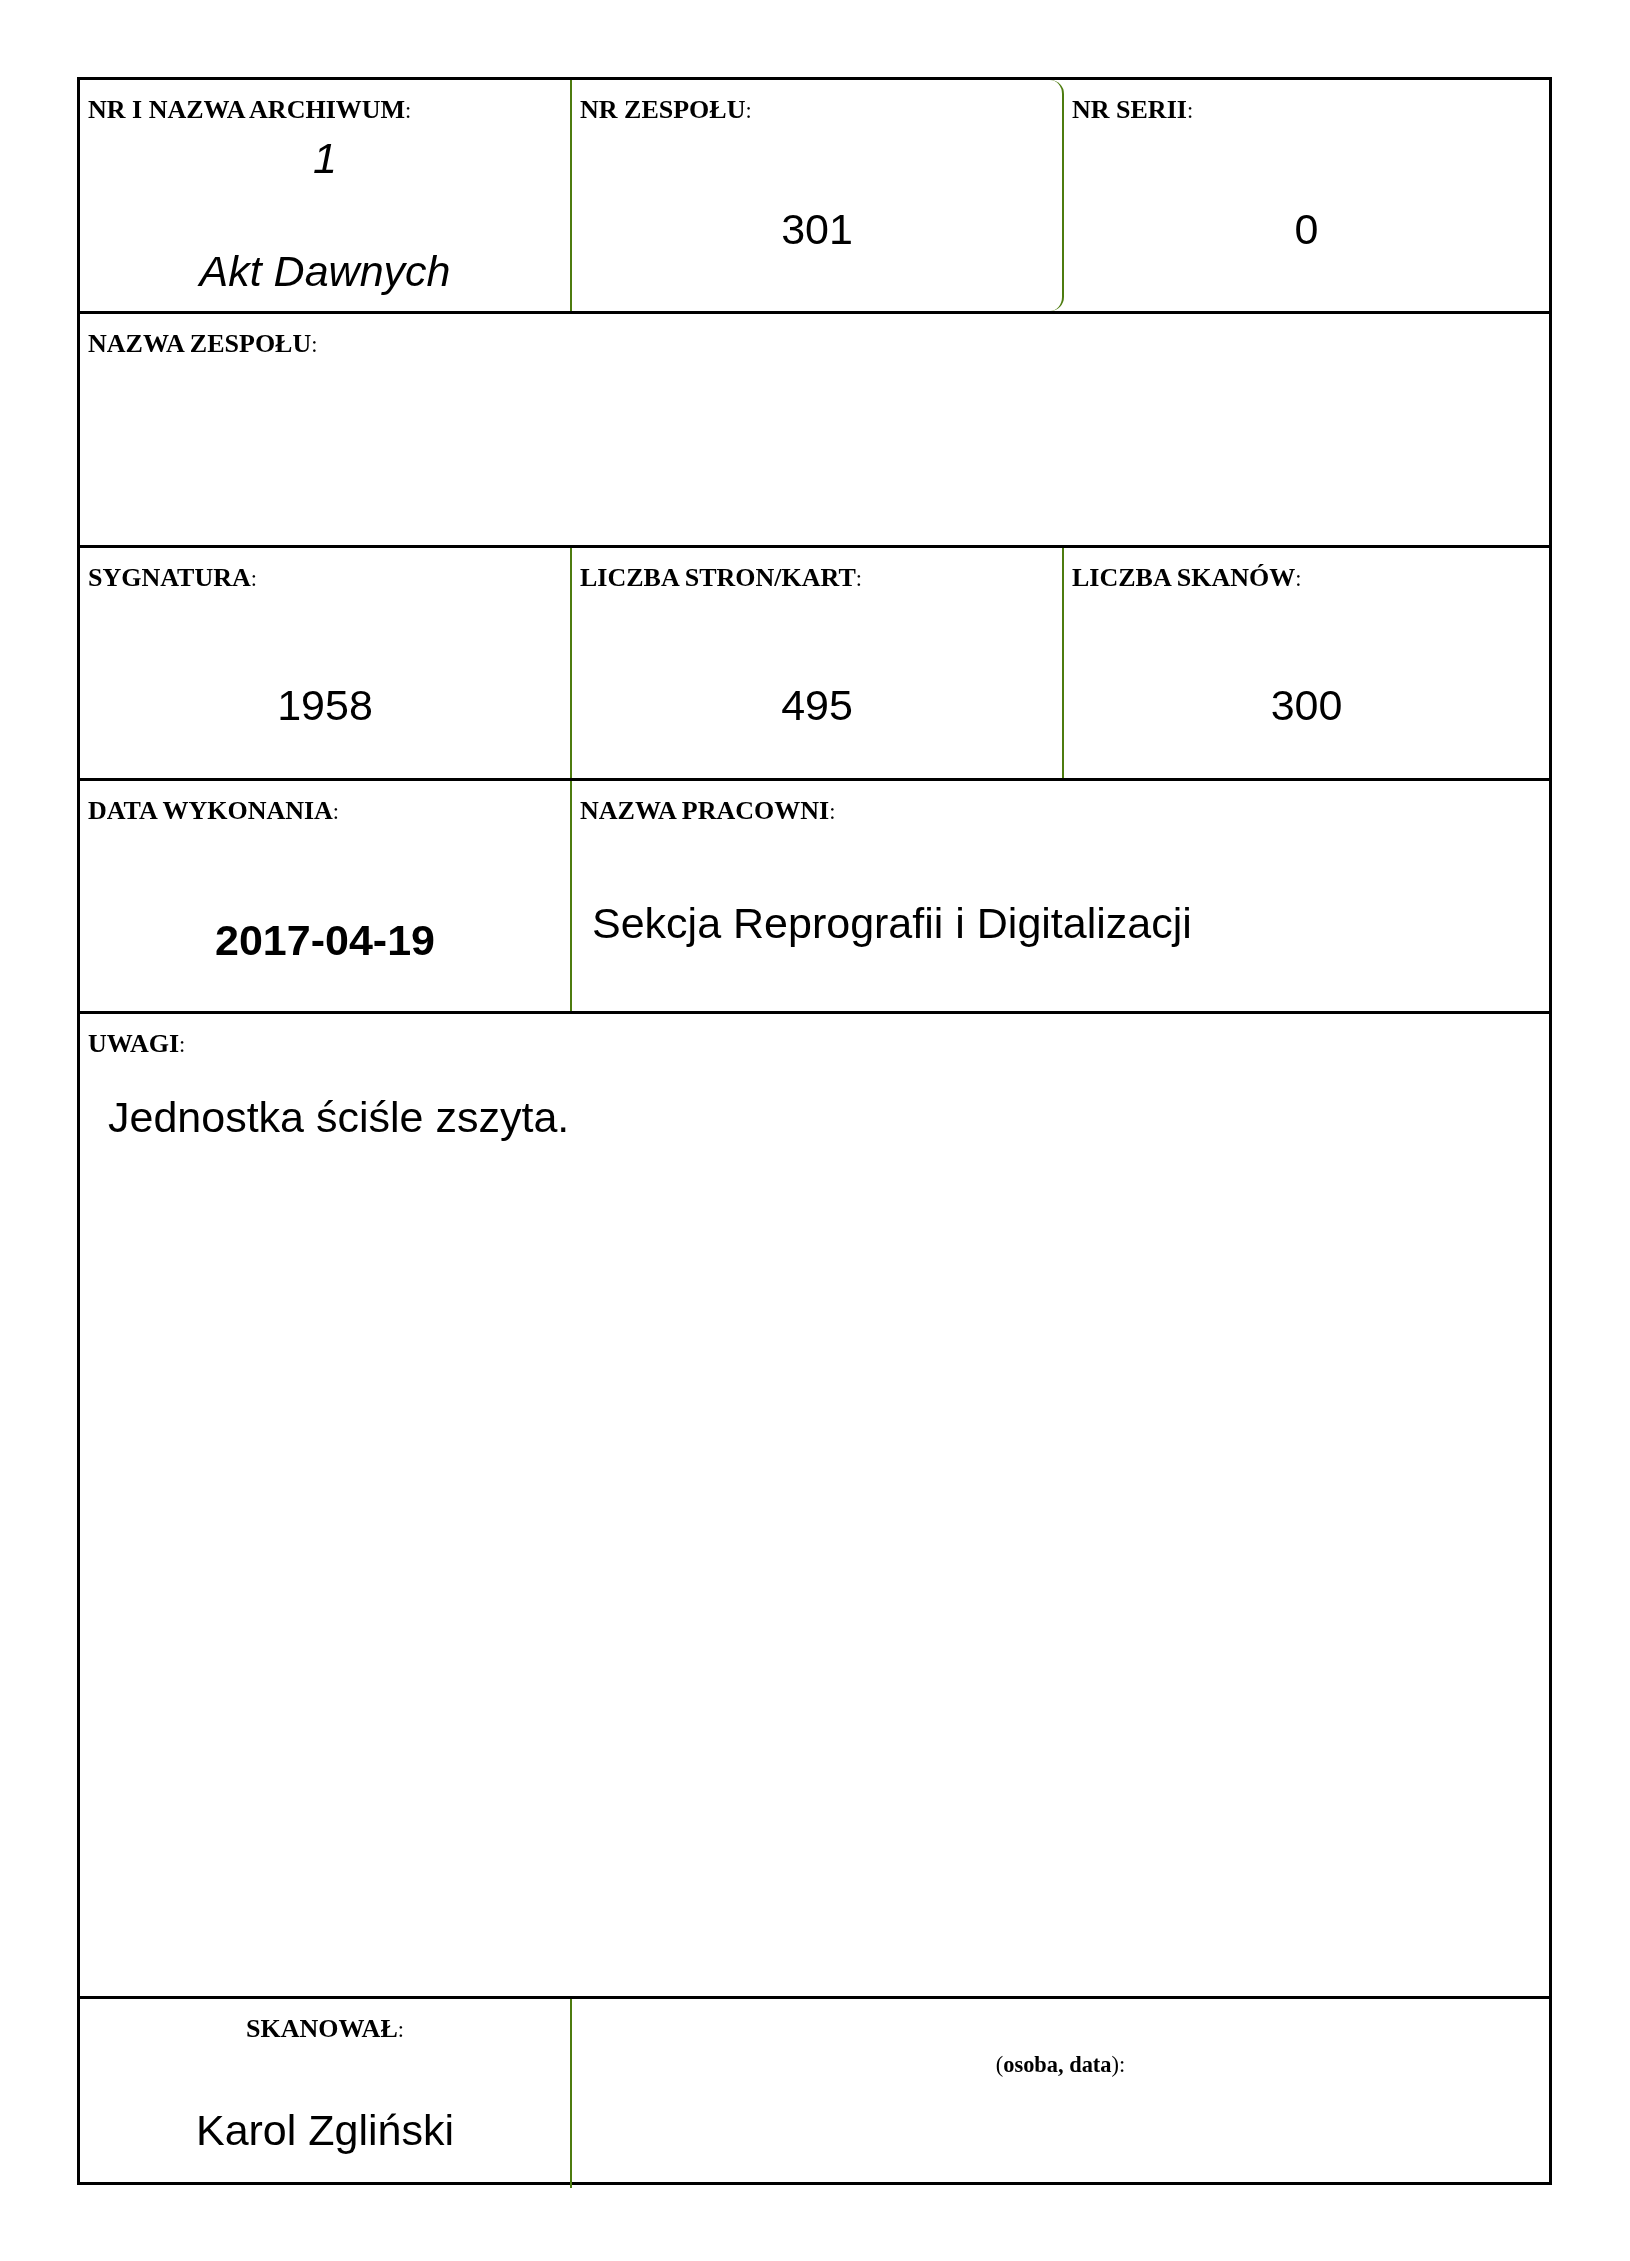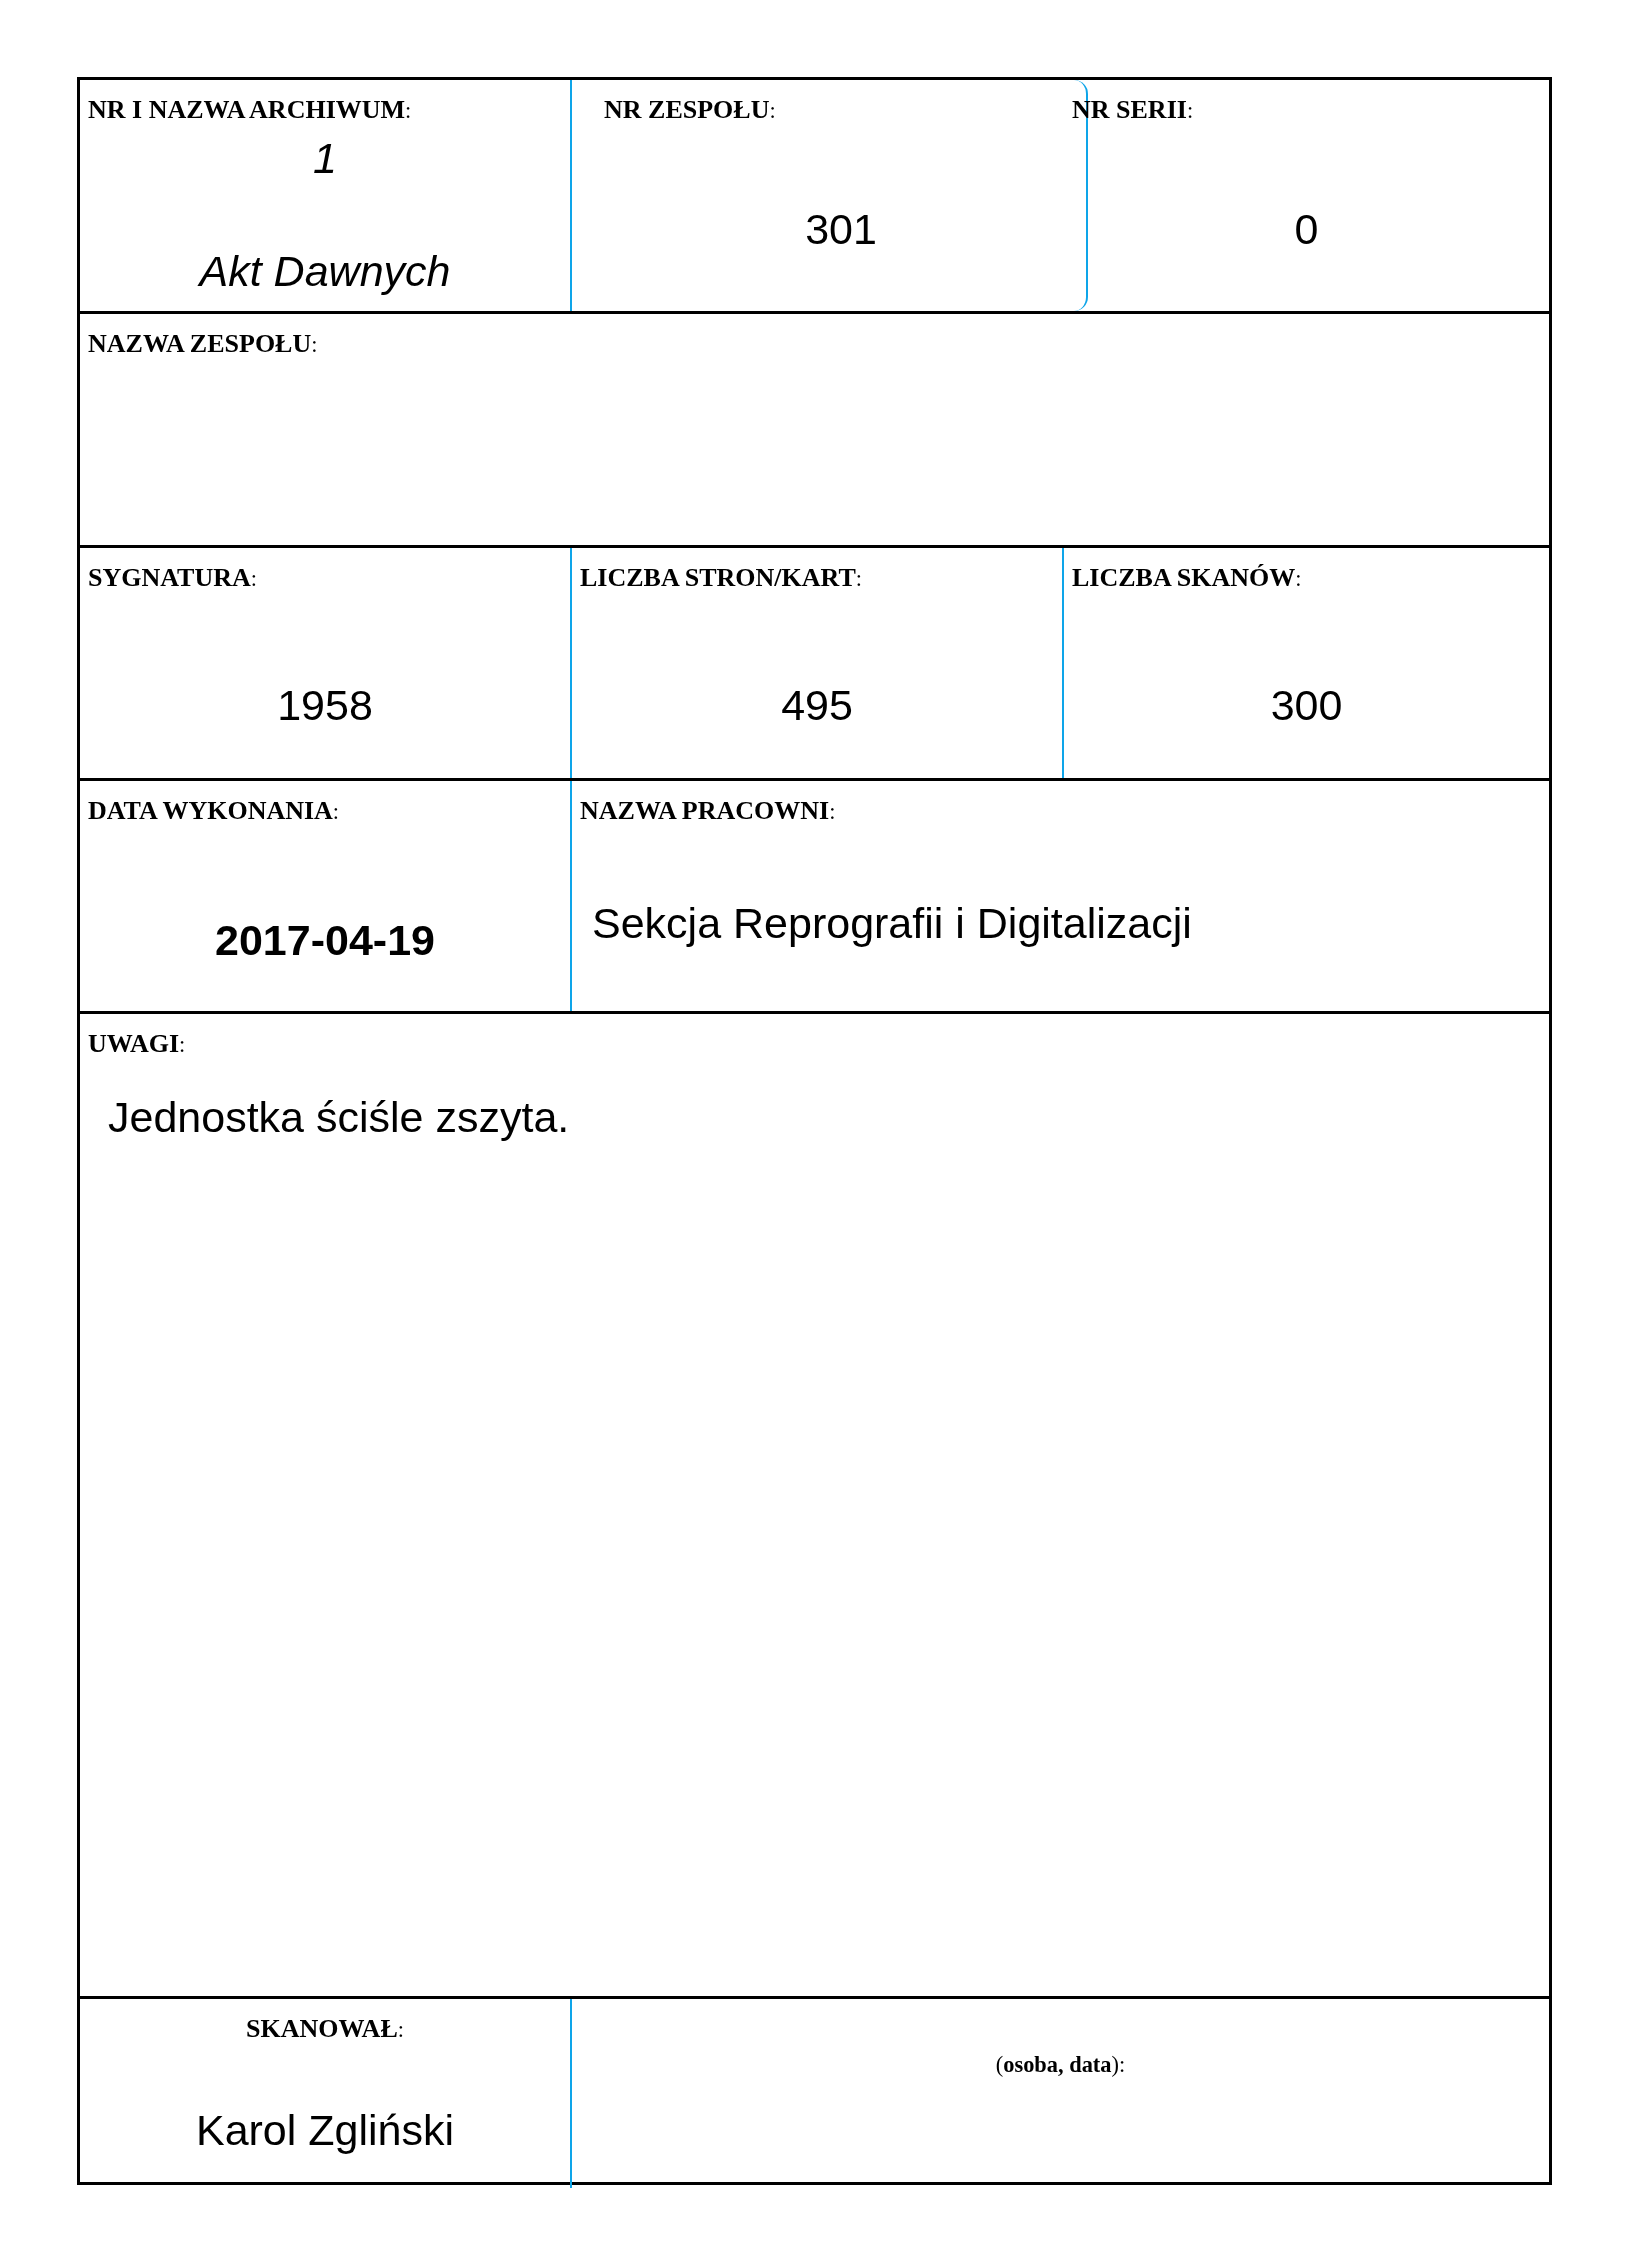--- a/index.html
+++ b/index.html
@@ -1,39 +1,39 @@
 <!DOCTYPE html>
 <html style="font-size:10.5px"><head>
   <meta charset="utf-8">
   <style>
     html, body { margin: 0; padding: 0; background: #ffffff; }
     body { width: 1630px; height: 2261px; position: relative; font-family: "Liberation Sans", sans-serif; color: #000; }
     .form { position: absolute; left: 77px; top: 77px; width: 1475px; height: 2108px; border: 3.3px solid #000; box-sizing: border-box; }
     .row { position: absolute; left: 0; width: 100%; border-bottom: 3.3px solid #000; box-sizing: border-box; }
     .row:last-child { border-bottom: none; }
-    .cell { position: absolute; top: 0; height: 100%; box-sizing: border-box; border-right: 2px solid #0ea5e9; }
+    .cell { position: absolute; top: 0; height: 100%; box-sizing: border-box; border-right: 2px solid #4d7c0f; }
     .cell.last { border-right: none; }
     .lbl { position: absolute; left: 8px; top: 14.5px; font-family: "Liberation Serif", serif; font-weight: bold; font-size: 26px; letter-spacing: 0px; white-space: nowrap; }
     .lbl .colon { font-weight: normal; font-size: 22.4px; }
     .val { position: absolute; font-size: 43px; white-space: nowrap; }
     .center { left: 0; right: 0; text-align: center; }
     .ital { font-style: italic; }
   </style>
 </head>
 <body>
 
 <div class="form">
 
   <div class="row" style="top:0; height:234px;">
     <div class="cell" style="left:0; width:492px;">
       <div class="lbl"><span>NR I NAZWA ARCHIWUM</span><span class="colon">:</span></div>
       <div class="val center ital" style="top:54px;">1</div>
       <div class="val center ital" style="top:167px;">Akt Dawnych</div>
     </div>
-    <div class="cell" style="left:516px; width:492px;border-radius:14px;">
+    <div class="cell" style="left:492px; width:492px;border-radius:14px;">
       <div class="lbl"><span>NR ZESPOŁU</span><span class="colon">:</span></div>
       <div class="val center" style="top:125px;">301</div>
     </div>
     <div class="cell last" style="left:984px; width:485px;">
       <div class="lbl"><span>NR SERII</span><span class="colon">:</span></div>
       <div class="val center" style="top:125px;">0</div>
     </div>
   </div>
 
   <div class="row" style="top:234px; height:234px;">

